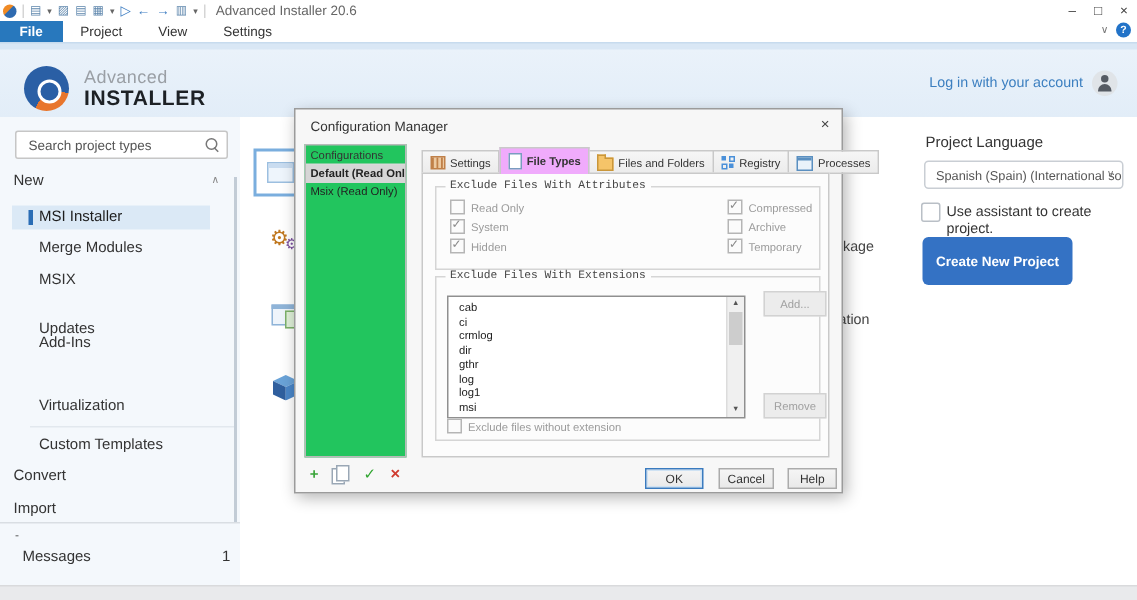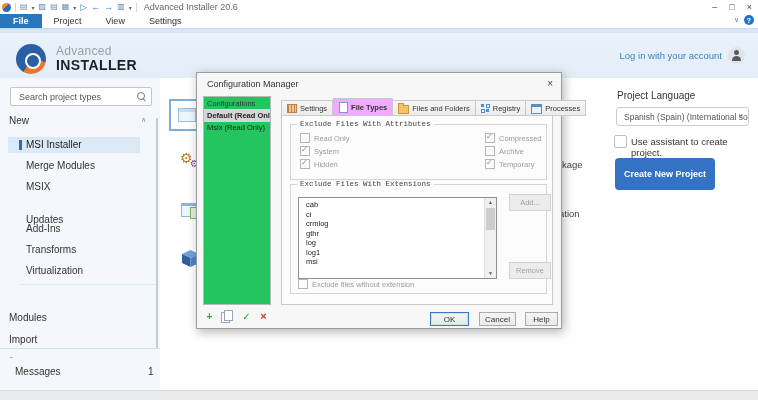--- a/index.html
+++ b/index.html
@@ -203,28 +203,28 @@
   </div>
   <div class="abs navitem" style="top:101px;">
     <span class="lbl">MSIX</span>
   </div>
   <div class="abs navitem" style="top:122px;margin-top:12px;">
     <span class="lbl">Updates</span>
   </div>
   <div class="abs navitem" style="top:143px;">
     <span class="lbl">Add-Ins</span>
   </div>
-  <div class="abs navitem" style="top:164px;">
-    <span class="lbl">Transforms</span>
-  </div>
   <div class="abs navitem" style="top:185px;">
     <span class="lbl">Virtualization</span>
   </div>
   <div class="abs sb-div" style="top:206px;"></div>
-  <div class="abs navsec" style="top:234px;">Modules</div>
+  <div class="abs navitem" style="top:211px;">
+    <span class="lbl">Custom Templates</span>
+  </div>
+  <div class="abs navsec" style="top:234px;">Convert</div>
   <div class="abs navsec" style="top:256px;">Import</div>
   <div class="abs sb-scroll"></div>
   <div class="abs sb-div2" style="top:270px;"></div>
   <div class="abs" style="left:10px;top:274px;font-size:8px;color:#555;">-</div>
   <div class="abs badge" style="left:15px;top:288px;">Messages</div>
   <div class="abs badge" style="left:148px;top:288px;">1</div>
 </div>
 
 <div class="abs content">
   <div class="abs projbox">
@@ -326,20 +326,21 @@
       </div>
     </div>
 
     <div class="group grp2">
       <span class="gleg">Exclude Files With Extensions</span>
       <div class="listbox">
         <div class="lbitems">
           <div class="lbitem">cab</div>
           <div class="lbitem">ci</div>
           <div class="lbitem">crmlog</div>
+          <div class="lbitem">dir</div>
           <div class="lbitem">gthr</div>
           <div class="lbitem">log</div>
           <div class="lbitem">log1</div>
           <div class="lbitem">msi</div>
         </div>
         <div class="lbscroll">
           <div class="up">▲</div>
           <div class="thumb"></div>
           <div class="dn">▼</div>
         </div>

